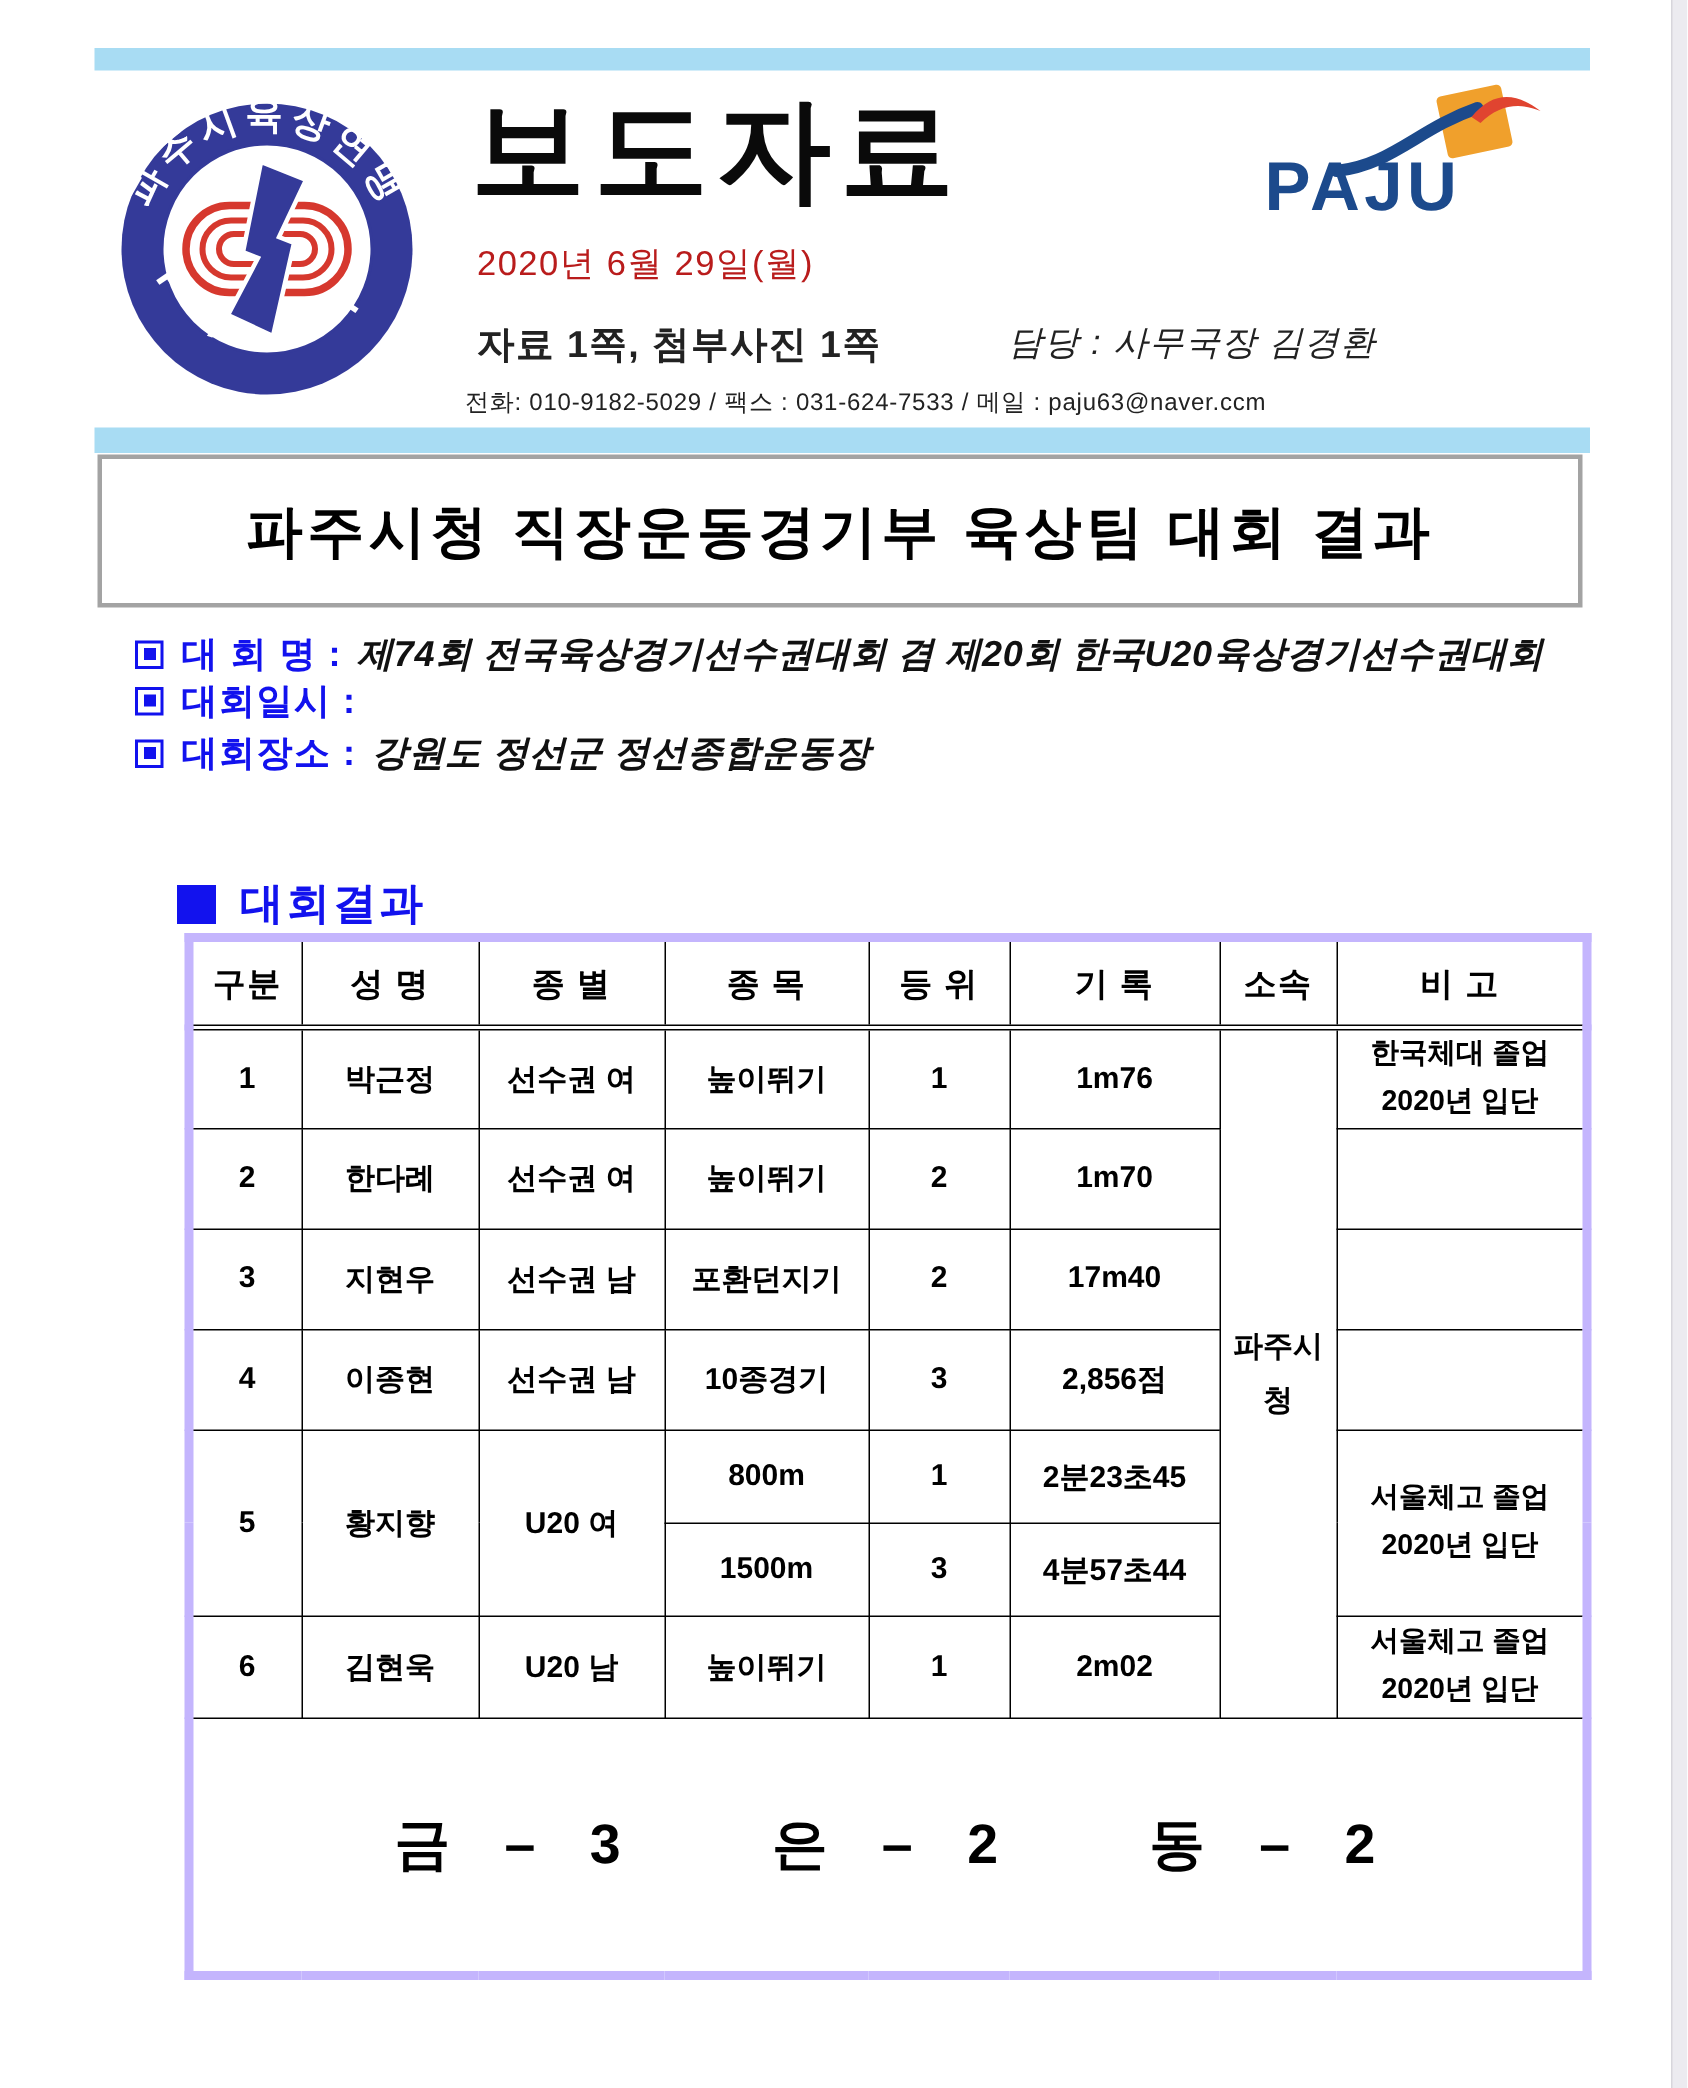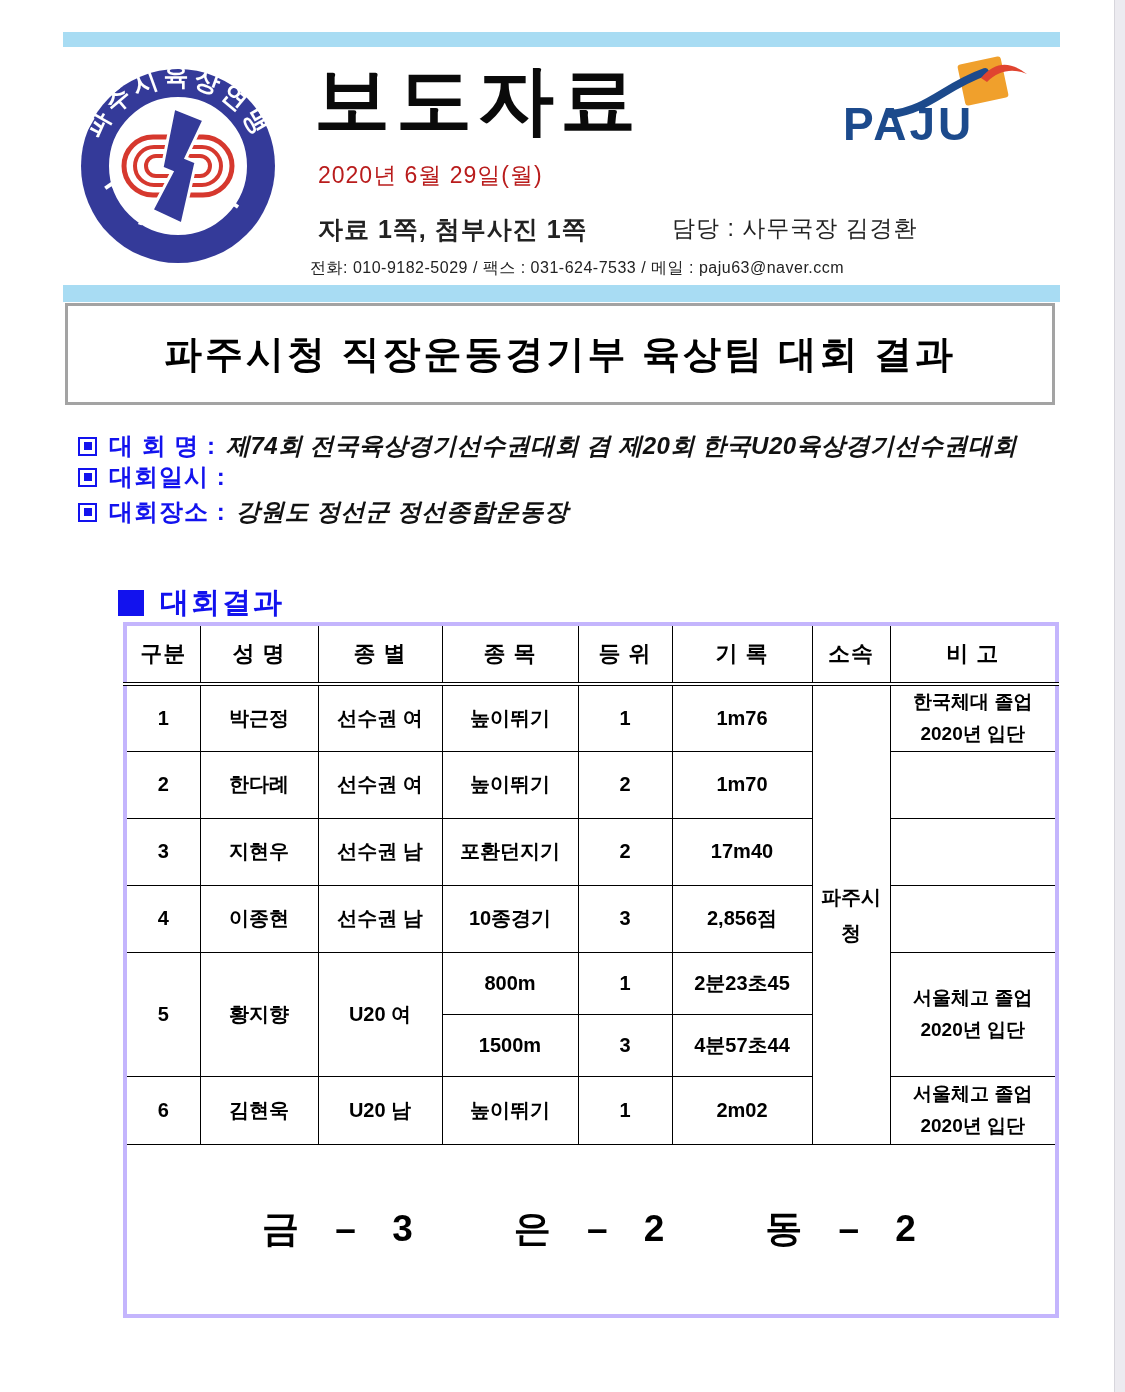--- a/index.html
+++ b/index.html
@@ -15,46 +15,46 @@
   .bar2 { top:285px; height:17px; }
 
   
   .emblem { position:absolute; left:78px; top:66px; width:200px; height:200px; }
 
   
   .doc-title { position:absolute; left:314px; top:50px; font-size:76px; font-weight:bold;
     letter-spacing:6px; color:#0a0a0a; }
   .meta-date { position:absolute; left:318px; top:160px; font-size:23px; color:#b91c1c; letter-spacing:1px; }
   .meta-pages { position:absolute; left:318px; top:213px; font-size:25px; color:#222; letter-spacing:1px;font-weight:bold; }
-  .meta-manager { position:absolute; left:672px; top:213px; font-size:23px; color:#222; letter-spacing:1px; }
+  .meta-manager { position:absolute; left:672px; top:213px; font-size:23px; color:#222; letter-spacing:1px;font-style:italic; }
   .meta-contact { position:absolute; left:310px; top:258px; font-size:16px; color:#222; letter-spacing:0.5px; }
 
   .paju-logo { position:absolute; left:833px; top:52px; width:200px; height:95px; }
 
   .title-box { position:absolute; left:65px; top:303px; width:990px; height:102px;
     border:3px solid #a3a3a3; background:#fff; display:flex; align-items:center; justify-content:center; }
   .title-box .txt { font-size:38px; font-weight:bold; letter-spacing:3px; color:#000; }
 
-  .bullet-line { position:absolute; left:78px; display:flex; align-items:center;margin-top:10px; }
+  .bullet-line { position:absolute; left:90px; display:flex; align-items:center; }
   .bl1 { top:420px; } .bl2 { top:451px; } .bl3 { top:486px; }
   .sq-bullet { width:19px; height:19px; border:2.5px solid #1212ee; display:inline-flex;
     align-items:center; justify-content:center; margin-right:12px; flex:0 0 auto; }
   .sq-bullet .inner { width:8px; height:8px; background:#1212ee; }
   .bullet-label { color:#1212ee; font-size:24px; font-weight:bold; letter-spacing:1px; white-space:pre; }
   .bullet-value { color:#111; font-size:24px; font-weight:bold; letter-spacing:0.5px; white-space:pre; margin-left:10px;font-style:italic; }
 
   .section-head { position:absolute; left:118px; top:583px; display:flex; align-items:center; }
   .section-square { width:26px; height:26px; background:#1212ee; margin-right:16px; }
   .section-title { color:#1212ee; font-size:29px; font-weight:bold; letter-spacing:2px; }
 
   table.results { position:absolute; left:123px; top:622px; width:932px;
     border-collapse:collapse; table-layout:fixed; }
   table.results td, table.results th { border:1.5px solid #000; text-align:center;
     vertical-align:middle; font-weight:bold; color:#000; padding:0; }
-  table.results { border:4px solid #c4b5fd;padding-left:36px; }
+  table.results { border:6px solid #c4b5fd;padding-left:36px; }
   table.results th { font-size:22px; letter-spacing:1px; height:60px; border-bottom:4px double #000; }
   table.results td { font-size:20px; }
   .note { white-space:pre-line; font-size:19px !important; line-height:1.7; }
   .affil { font-size:20px !important; line-height:1.8; }
   .summary-cell { font-size:37px !important; letter-spacing:4px; word-spacing:18px; height:172px; white-space:pre; }
 
   .r-std { height:67px; }
   .r-sub { height:62px; }
   .r-last { height:68px; }
 </style>

